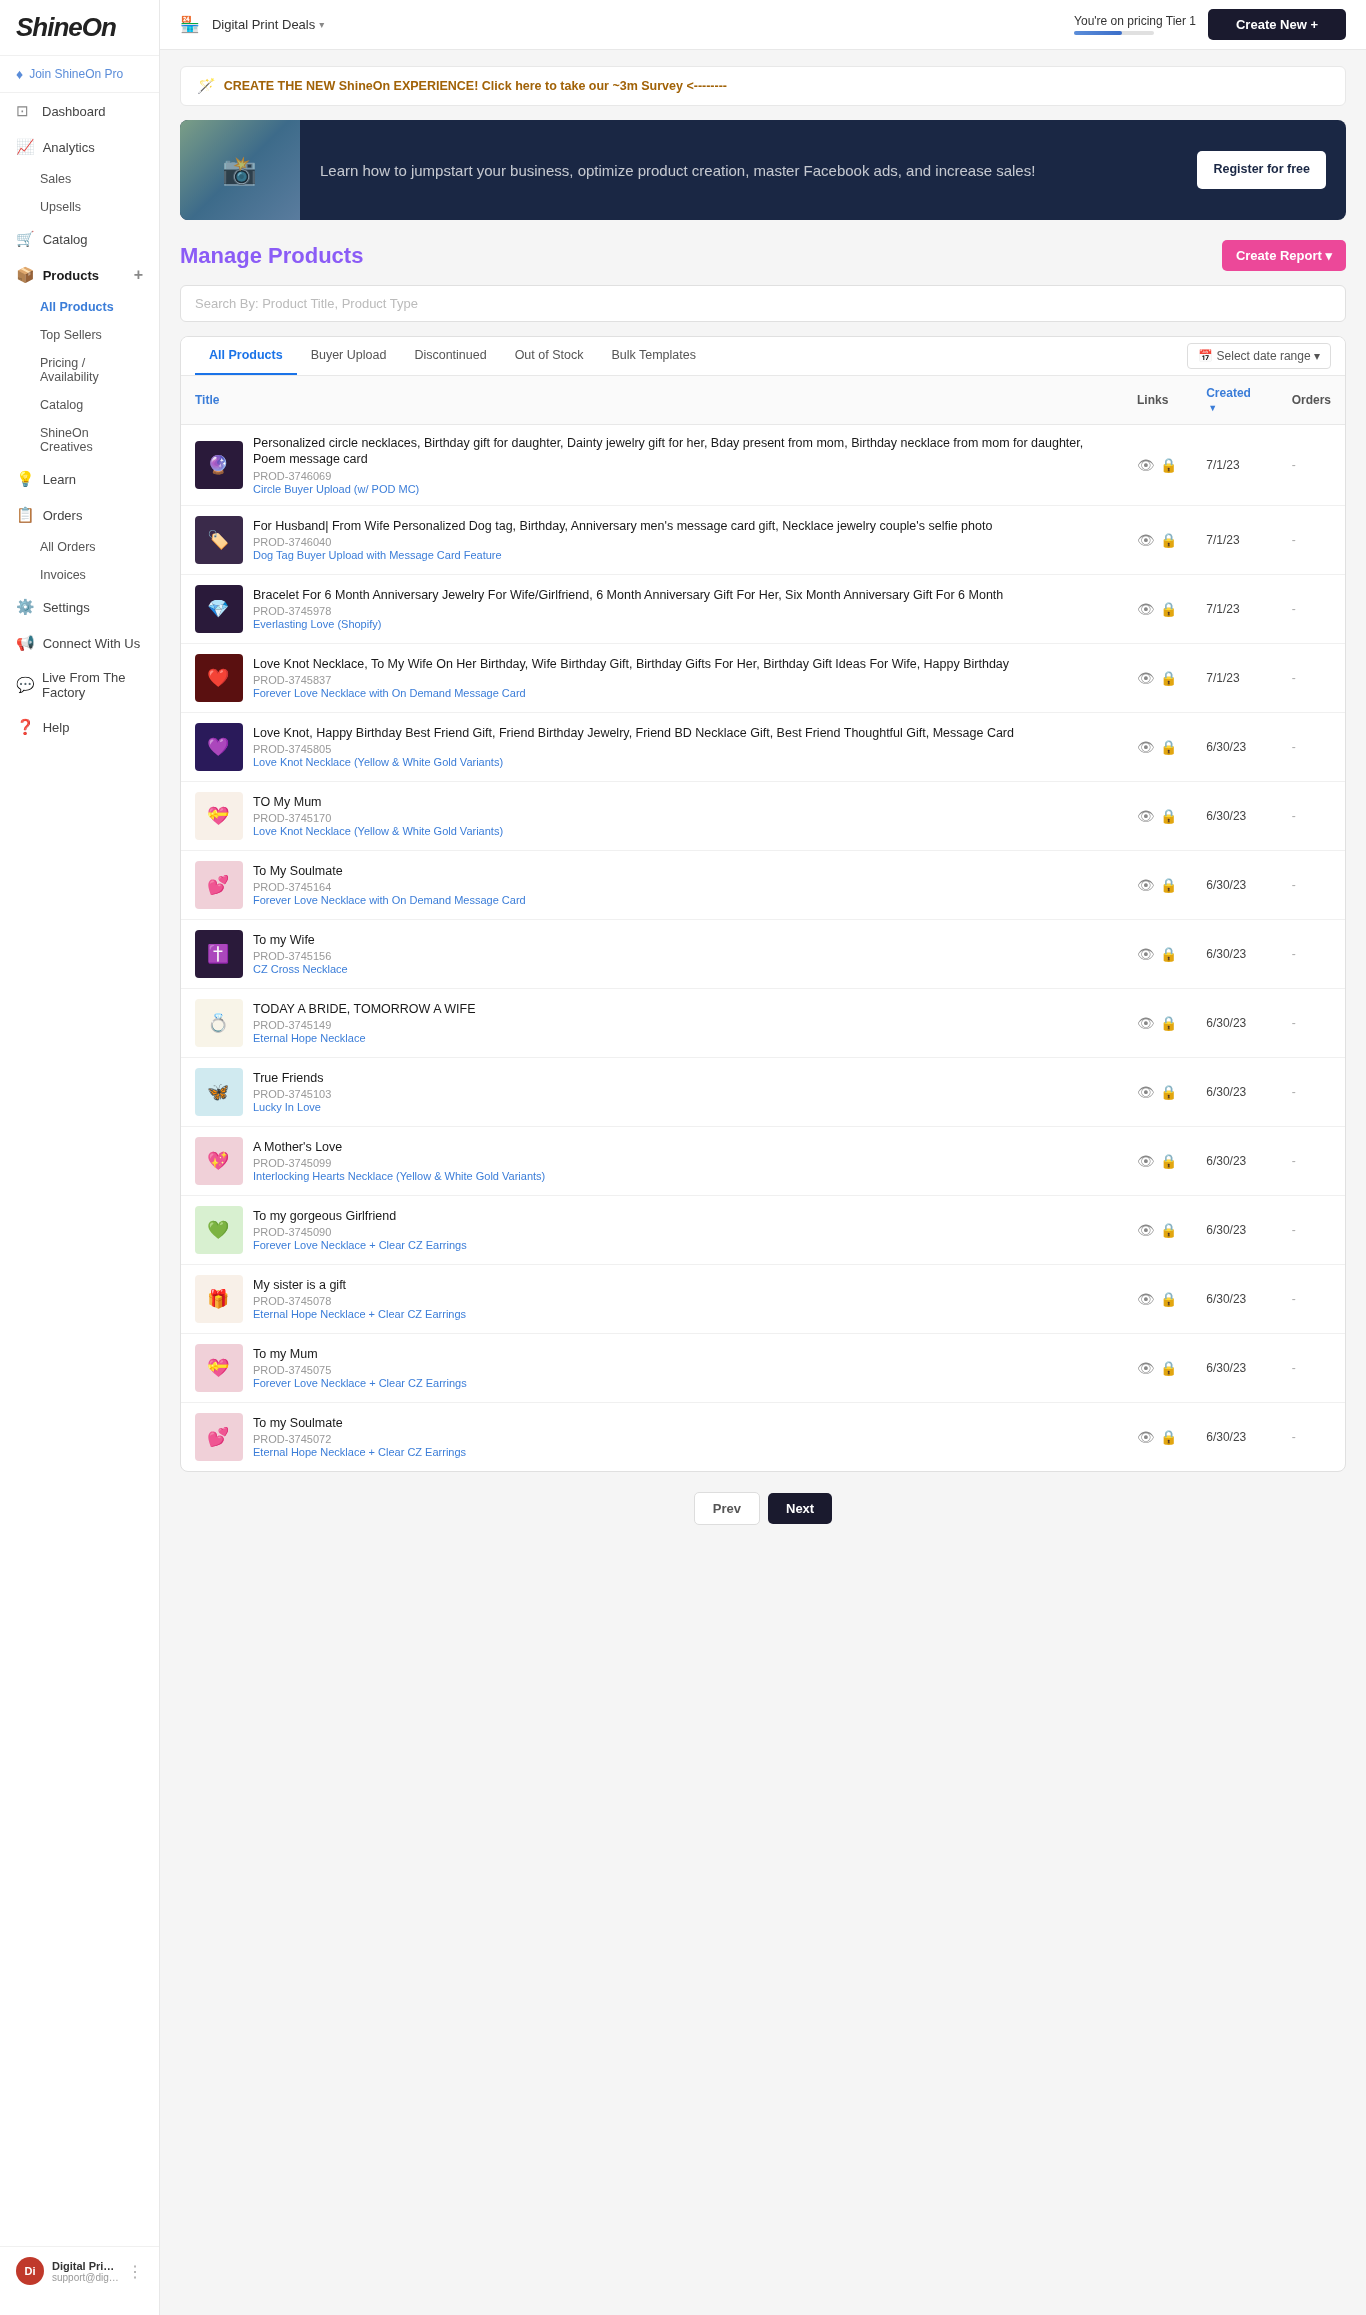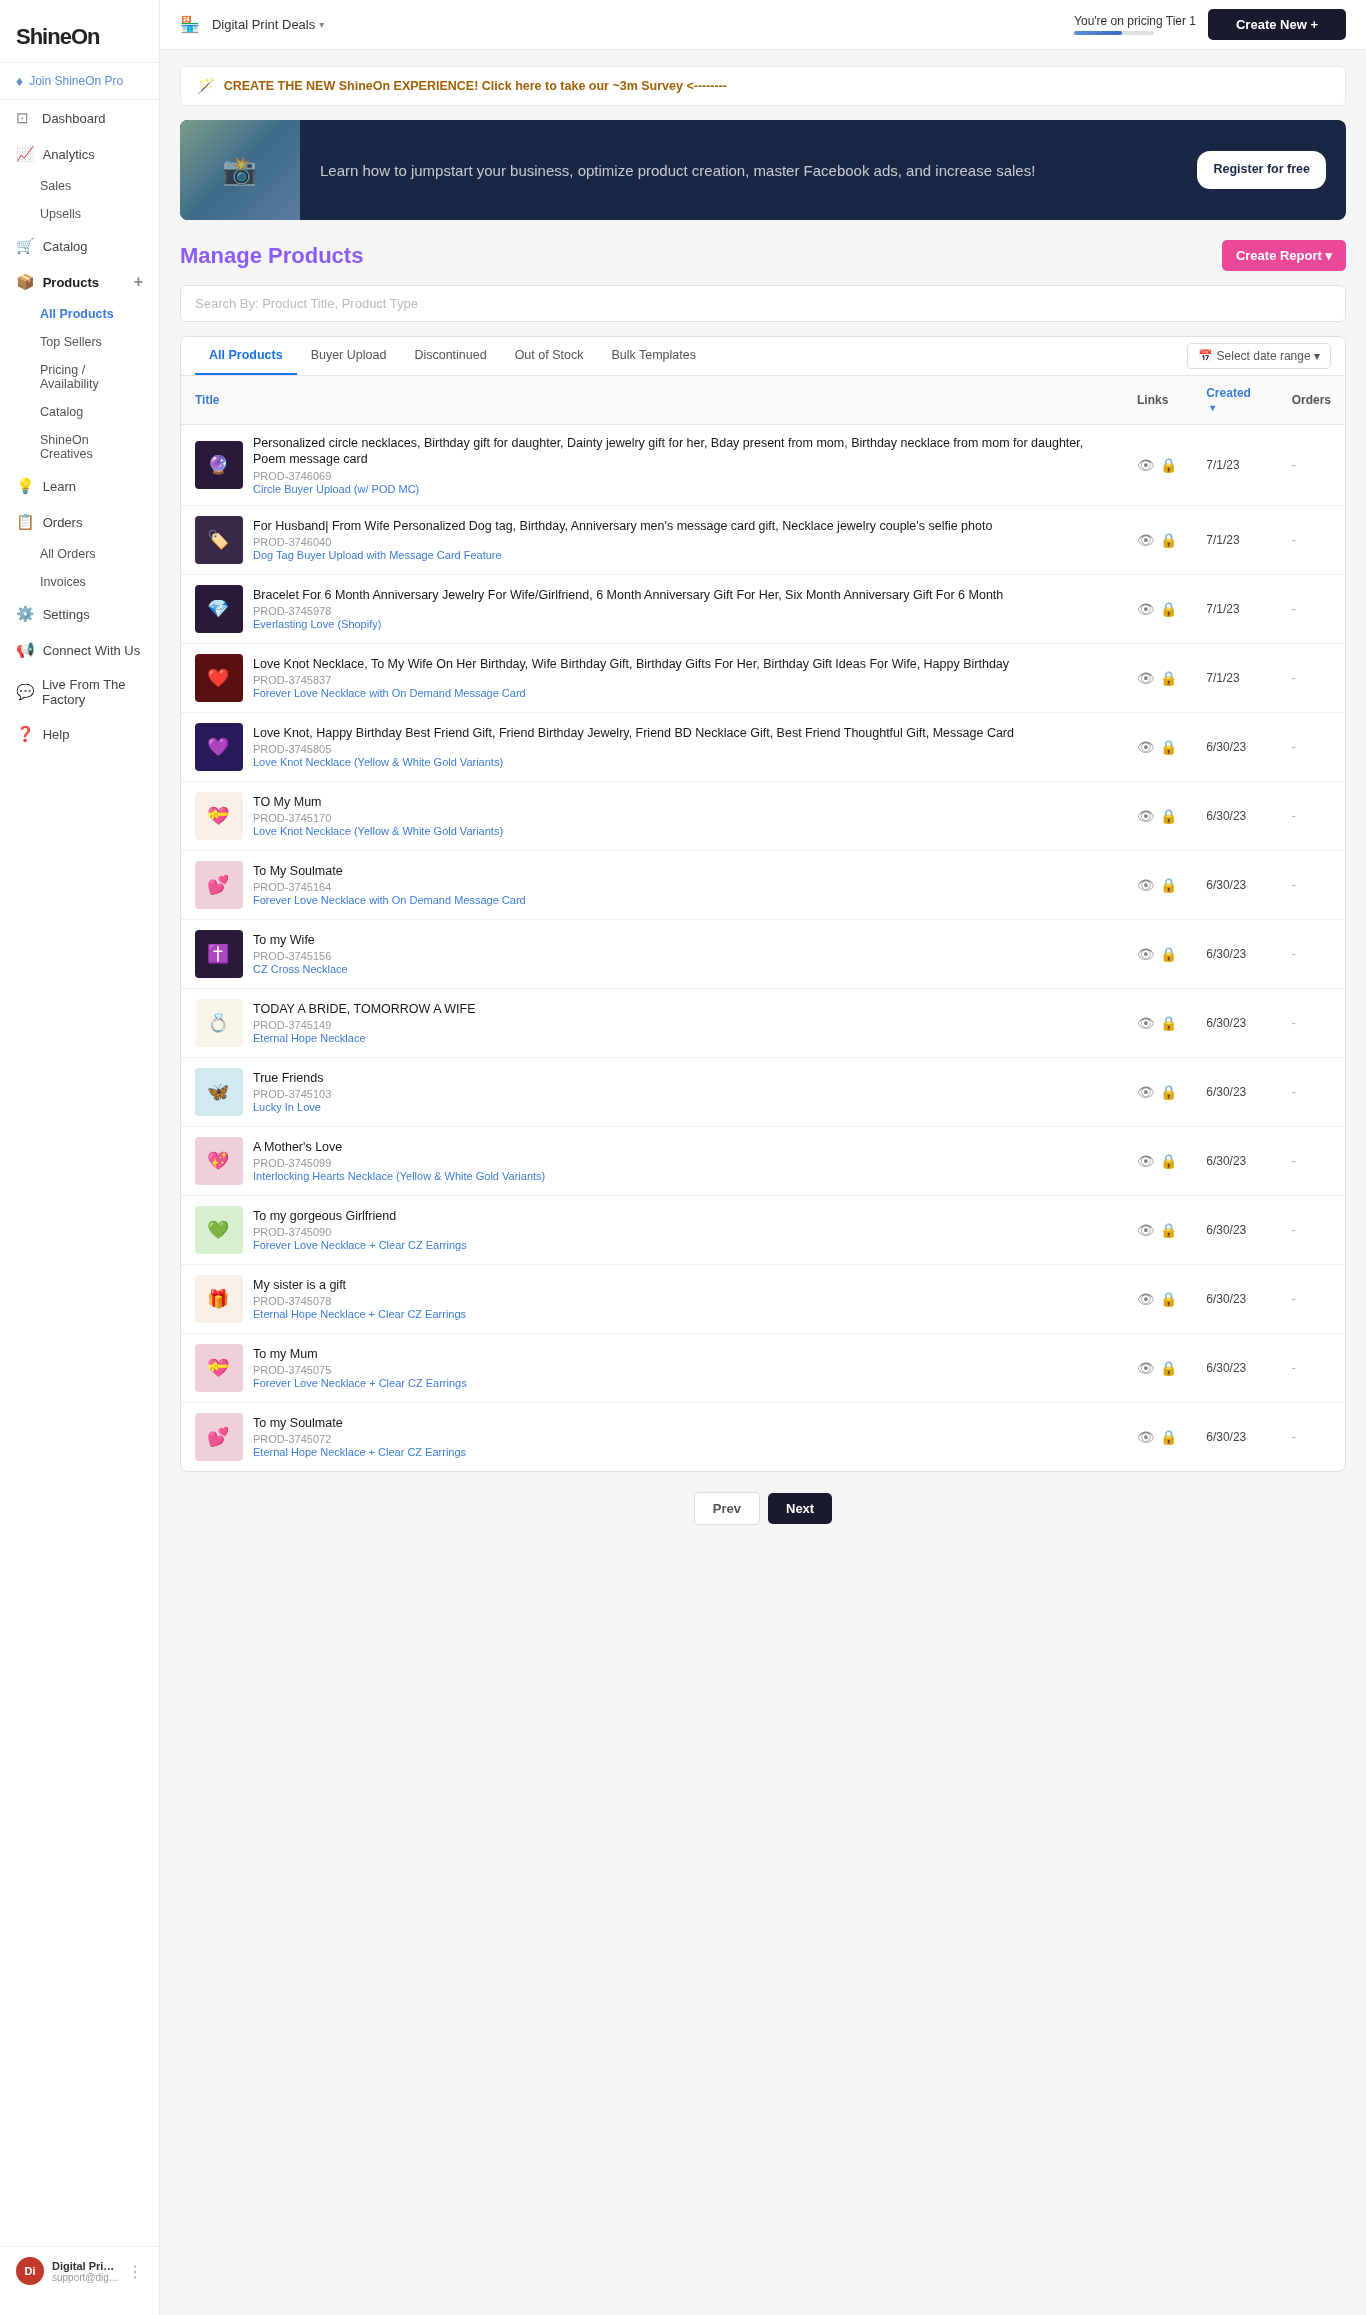--- a/index.html
+++ b/index.html
@@ -10,23 +10,24 @@
       width: 160px;
       min-width: 160px;
       background: #fff;
       border-right: 1px solid #e8e8e8;
       display: flex;
       flex-direction: column;
       padding-bottom: 20px;
       position: relative;
     }
     .sidebar-logo {
-      padding: 24px 16px 12px;
-      font-size: 22px;
+      padding: 12px 16px 12px;
+      font-size: 26px;
       font-weight: 700;
+      font-style: italic;
       color: #222;
       letter-spacing: -1px;
       border-bottom: 1px solid #f0f0f0;
     }
     .sidebar-pro-badge {
       display: flex; align-items: center; gap: 6px;
       padding: 10px 16px;
       font-size: 12px; color: #5b8dd9;
       border-bottom: 1px solid #f0f0f0;
       cursor: pointer;
@@ -148,21 +149,21 @@
       display: flex; align-items: center; justify-content: center;
       color: rgba(255,255,255,0.6); font-size: 11px; text-align: center;
     }
     .challenge-text { flex: 1; padding: 18px 20px; color: #fff; }
     .challenge-title { font-size: 22px; font-weight: 700; margin-bottom: 6px; }
     .challenge-desc { font-size: 15px; color: rgba(255,255,255,0.75); line-height: 1.4; }
     .challenge-btn {
       background: #fff;
       color: #1a2744;
       border: none;
-      border-radius: 13px;
+      border-radius: 5px;
       padding: 10px 16px;
       font-size: 12.5px;
       font-weight: 600;
       cursor: pointer;
       margin-right: 20px;
       white-space: nowrap;
       text-align: left;
       line-height: 1.4;
     }
 

